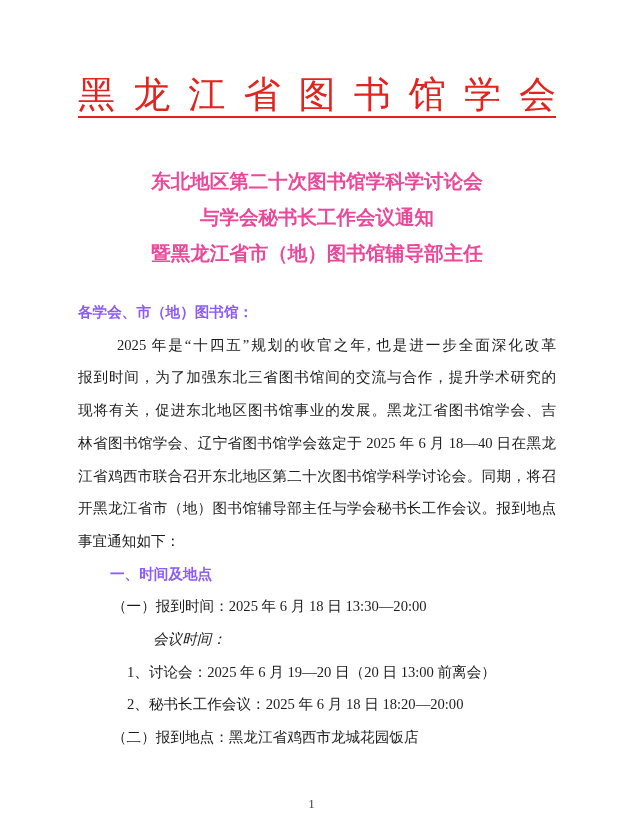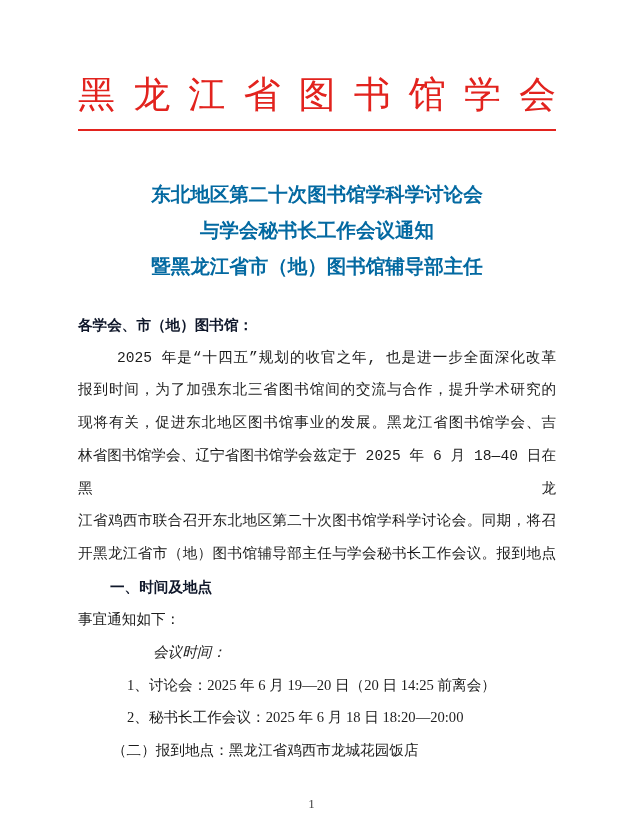--- a/index.html
+++ b/index.html
@@ -24,45 +24,44 @@
   
   .letterhead {
     margin-top: 74px;
     font-size: 37px;
     line-height: 42px;
     font-weight: 400;
     color: #e2231e;
     text-align: justify;
     text-align-last: justify;
     border-bottom: 2px solid #e2231e;
-    padding-bottom: 13px;
+    padding-bottom: 0;
   }
   
   .headings {
     margin-top: 46px;
     text-align: center;
     font-weight: 700;
     font-size: 19.5px;
     line-height: 36px;
-    color: #0369a1;
+    color: #ec4899;
   }
   
   .body-block {
     margin-top: 24px;
     font-size: 14.6px;
     line-height: 32.7px;
   }
   .line { white-space: nowrap; }
   .just {
     white-space: normal;
     text-align: justify;
     text-align-last: justify;
-    font-family: Liberation Mono, monospace;
   }
-  .bold { font-weight: 700; color: #0f172a; }
+  .bold { font-weight: 700; color: #8b5cf6; }
   .indent-first { padding-left: 39px; }
   .ind-sec { padding-left: 32px; }  
   .ind-a   { padding-left: 34px; }  
   .ind-b   { padding-left: 49px; }  
   .ind-c   { padding-left: 75px; font-style: italic; }  
   
   .footer {
     position: absolute;
     left: 0;
     right: 0;
@@ -88,26 +87,27 @@
 
     <div class="body-block">
       <div class="line bold">各学会、市（地）图书馆：</div>
 
       <div class="just indent-first">2025 年是“十四五”规划的收官之年, 也是进一步全面深化改革</div>
       <div class="just">报到时间，为了加强东北三省图书馆间的交流与合作，提升学术研究的</div>
       <div class="just">现将有关，促进东北地区图书馆事业的发展。黑龙江省图书馆学会、吉</div>
       <div class="just">林省图书馆学会、辽宁省图书馆学会兹定于 2025 年 6 月 18—40 日在黑龙</div>
       <div class="just">江省鸡西市联合召开东北地区第二十次图书馆学科学讨论会。同期，将召</div>
       <div class="just">开黑龙江省市（地）图书馆辅导部主任与学会秘书长工作会议。报到地点</div>
+      <div class="line">事宜通知如下：</div>
+
       <div class="line bold ind-sec">一、时间及地点</div>
 
-      <div class="line">事宜通知如下：</div>
-
+      <div class="line ind-a">（一）报到时间：2025 年 6 月 18 日 13:30—20:00</div>
       <div class="line ind-c">会议时间：</div>
-      <div class="line ind-b">1、讨论会：2025 年 6 月 19—20 日（20 日 14:25 前离会）</div>
+      <div class="line ind-b">1、讨论会：2025 年 6 月 19—20 日（20 日 13:00 前离会）</div>
       <div class="line ind-b">2、秘书长工作会议：2025 年 6 月 18 日 18:20—20:00</div>
       <div class="line ind-a">（二）报到地点：黑龙江省鸡西市龙城花园饭店</div>
     </div>
 
   </div>
 
   <div class="footer">1</div>
 </div>
 
 </body></html>

